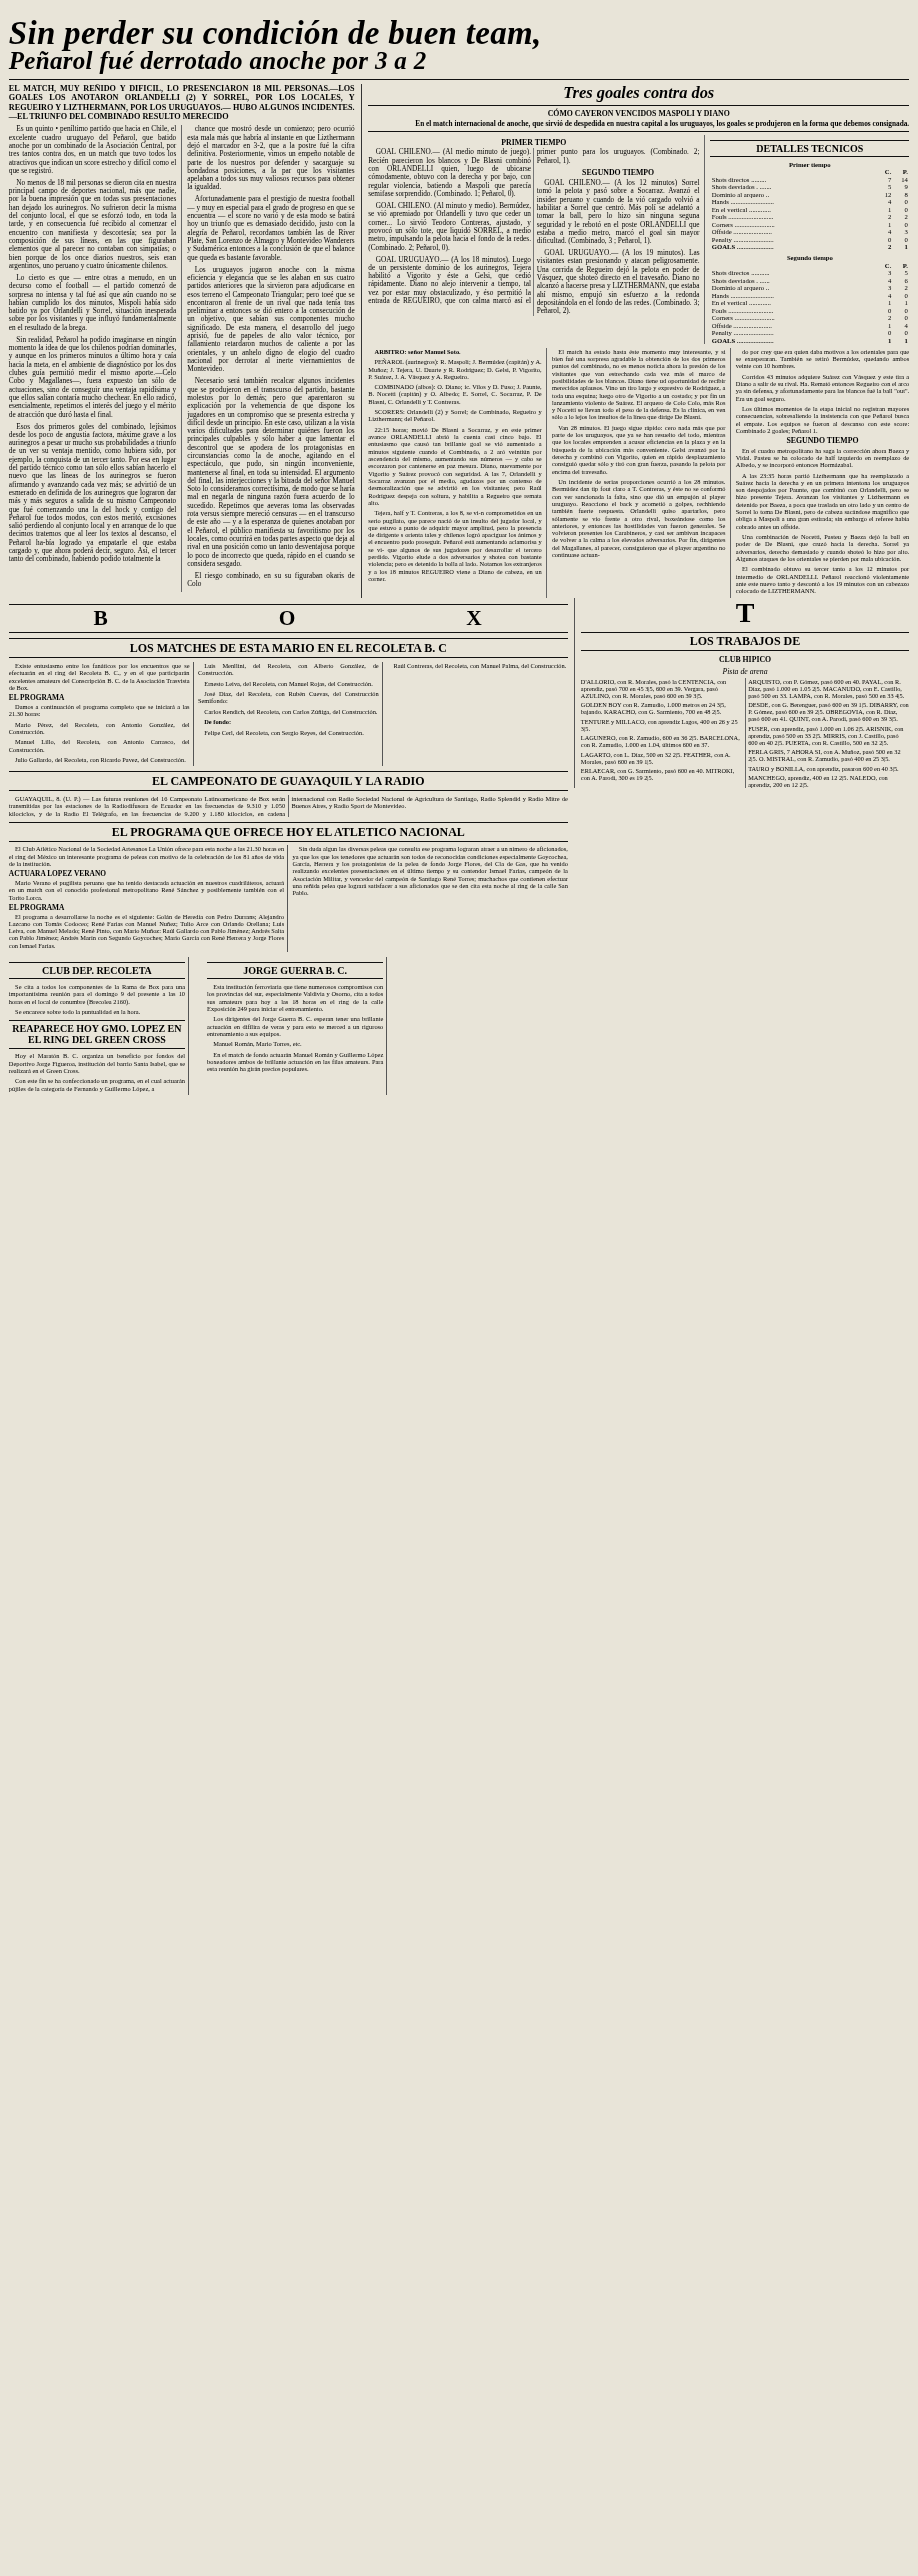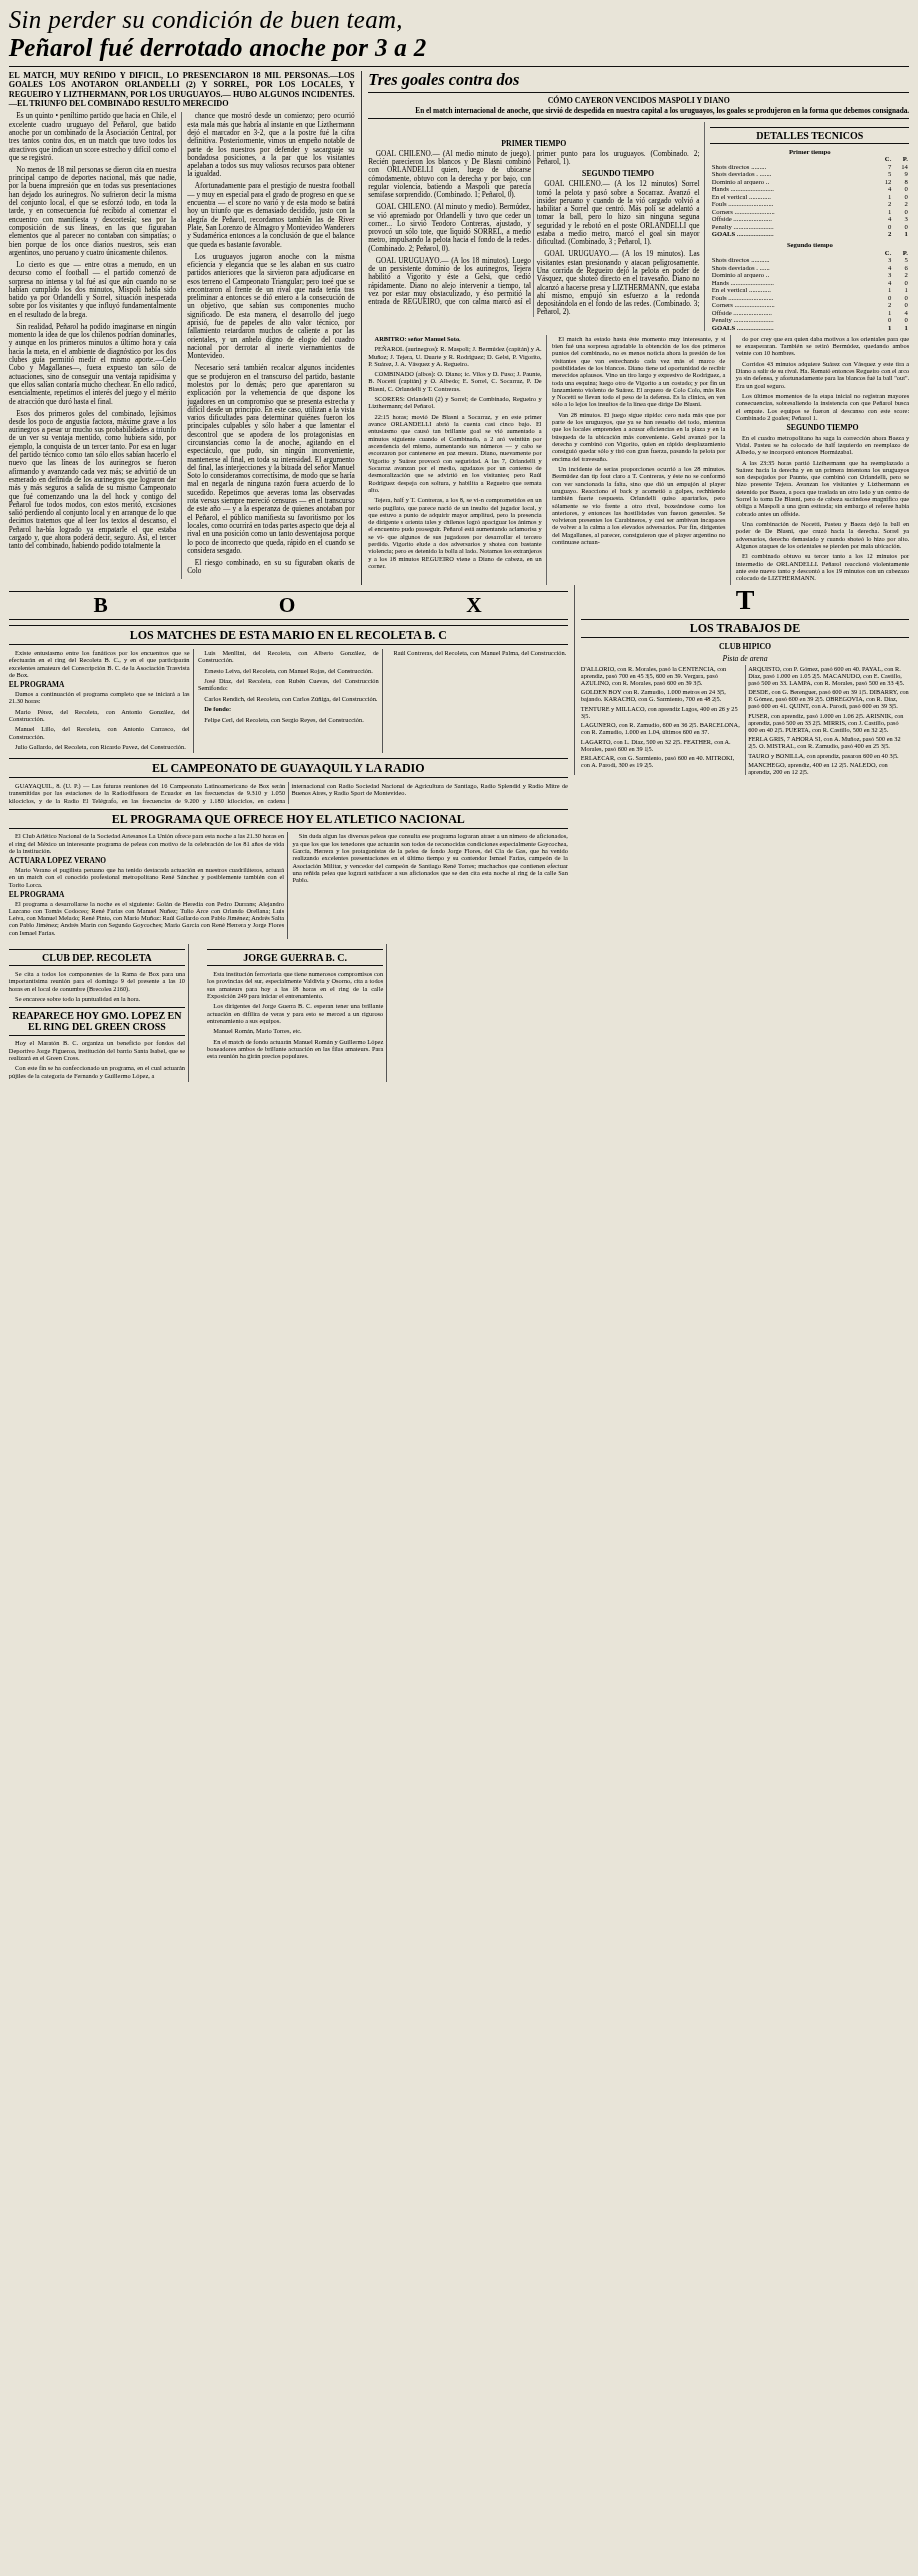--- a/index.html
+++ b/index.html
@@ -3,26 +3,26 @@
 <meta charset="utf-8">
 <style>
   html,body{margin:0;padding:0;background:#d8d4c8;}
   body{font-family:"Liberation Serif", serif;}
   #page{
     position:relative;width:918px;height:2576px;background:#e8e4d8;
     box-sizing:border-box;padding:6.3px 8.8px;
   }
   
   .masthead{border-bottom:1.9px solid #111;padding-bottom:3.8px;}
-  .mast-line1{font-size:25px;line-height:28px;font-weight:normal;font-style:italic;letter-spacing:0.3px;}
+  .mast-line1{font-size:33px;line-height:28px;font-weight:bold;font-style:italic;letter-spacing:0.3px;margin-top:13px;}
   .mast-line2{font-size:25px;line-height:28px;font-weight:bold;font-style:italic;letter-spacing:0.3px;}
   .body{font-size:7.3px;line-height:8.3px;text-align:justify;}
   .body p{margin:0 0 3.8px 0;text-indent:7.5px;}
   .center{text-align:right;}
-  .secthead{font-size:16.4px;font-weight:bold;font-style:italic;text-align:left;line-height:17.6px;}
+  .secthead{font-size:16.4px;font-weight:bold;font-style:italic;text-align:center;line-height:17.6px;}
   .boxtitle{border-top:1.3px solid #111;border-bottom:1.3px solid #111;text-align:center;font-weight:bold;font-size:12px;line-height:14px;padding:1.9px 0;margin:5px 0 3.8px;}
   .boxtitle.sm{font-size:10px;line-height:11.3px;}
   .hr1{border-top:0.6px solid #111;margin:3.1px 0;}
   .hdr-sm{font-weight:bold;font-size:7.8px;text-align:center;margin:2.5px 0 1.9px;}
   
   .top3{display:flex;margin-top:3.8px;}
   .top3 .c1{width:39%;padding-right:6.3px;border-right:0.6px solid #333;}
   .top3 .c2{width:61%;padding-left:6.3px;}
   .lead{font-size:8.2px;font-weight:bold;line-height:9.4px;text-align:justify;}
   
@@ -77,21 +77,21 @@
       </div>
     </div>
 
     <div class="c2">
       <div class="secthead">Tres goales contra dos</div>
       <div class="hr1"></div>
       <div class="hdr-sm">CÓMO CAYERON VENCIDOS MASPOLI Y DIANO</div>
       <div class="body center" style="font-weight:bold">En el match internacional de anoche, que sirvió de despedida en nuestra capital a los uruguayos, los goales se produjeron en la forma que debemos consignada.</div>
       <div class="hr1"></div>
 
-      <div style="display:flex;gap:5px;align-items:center;">
+      <div style="display:flex;gap:5px;">
         <div style="flex:1.25">
           <div class="hdr-sm">PRIMER TIEMPO</div>
           <div class="body" style="column-count:2;column-gap:5.7px;column-rule:0.6px solid #777;">
             <p>GOAL CHILENO.— (Al medio minuto de juego). Recién parecieron los blancos y De Blasni combinó con ORLANDELLI quien, luego de ubicarse cómodamente, obtuvo con la derecha y por bajo, con regular violencia, batiendo a Maspoli que parecía semifase sorprendido. (Combinado. 1; Peñarol, 0).</p>
             <p>GOAL CHILENO. (Al minuto y medio). Bermúdez, se vió apremiado por Orlandelli y tuvo que ceder un corner... Lo sirvió Teodoro Contreras, ajustado, y provocó un sólo tote, que liquidó SORREL, a medio metro, impulsando la pelota hacia el fondo de la redes. (Combinado. 2; Peñarol, 0).</p>
             <p>GOAL URUGUAYO.— (A los 18 minutos). Luego de un persistente dominio de los aurinegros, Tejera habilitó a Vigorito y éste a Gelsi, que cedió rápidamente. Diano no alejo intervenir a tiempo, tal vez por estar muy obstaculizado, y éso permitió la entrada de REGUEIRO, que con calma marcó así el primer punto para los uruguayos. (Combinado. 2; Peñarol, 1).</p>
             <div class="hdr-sm">SEGUNDO TIEMPO</div>
             <p>GOAL CHILENO.— (A los 12 minutos) Sorrel tomó la pelota y pasó sobre a Socarraz. Avanzó el insider peruano y cuando de la vió cargado volvió a habilitar a Sorrel que centró. Más polí se adelantó a tomar la ball, pero lo hizo sin ninguna seguna seguridad y le rebotó en el poste ORLANDELLI que estaba a medio metro, marcó el goal sin mayor dificultad. (Combinado, 3 ; Peñarol, 1).</p>
             <p>GOAL URUGUAYO.— (A los 19 minutos). Las visitantes estan presionando y atacan peligrosamente. Una corrida de Regueiro dejó la pelota en poder de Vásquez, que shoteó directo en el travesaño. Diano no alcanzó a hacerse presa y LIZTHERMANN, que estaba ahí mismo, empujó sin esfuerzo a la redonda depositándola en el fondo de las redes. (Combinado. 3; Peñarol, 2).</p>
           </div>

